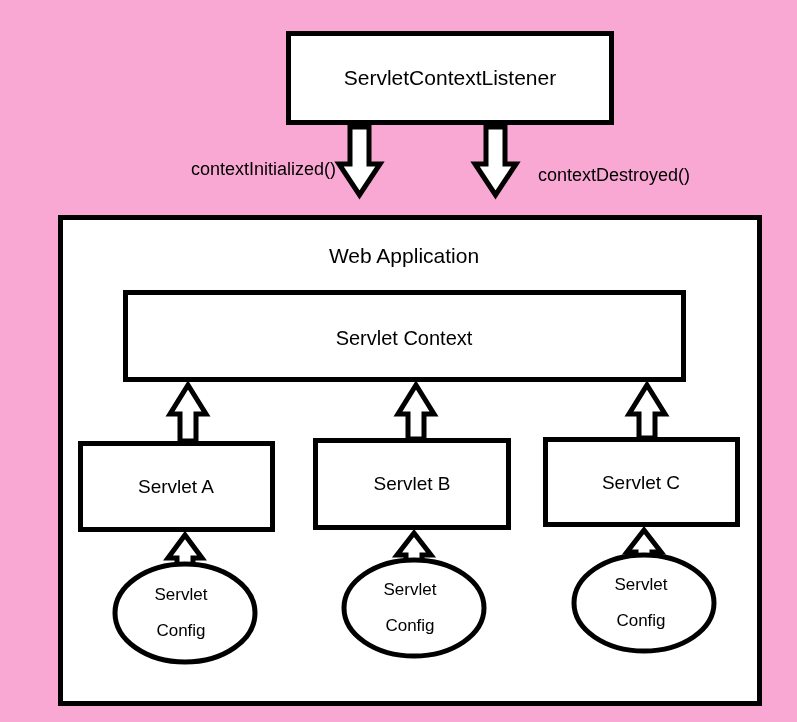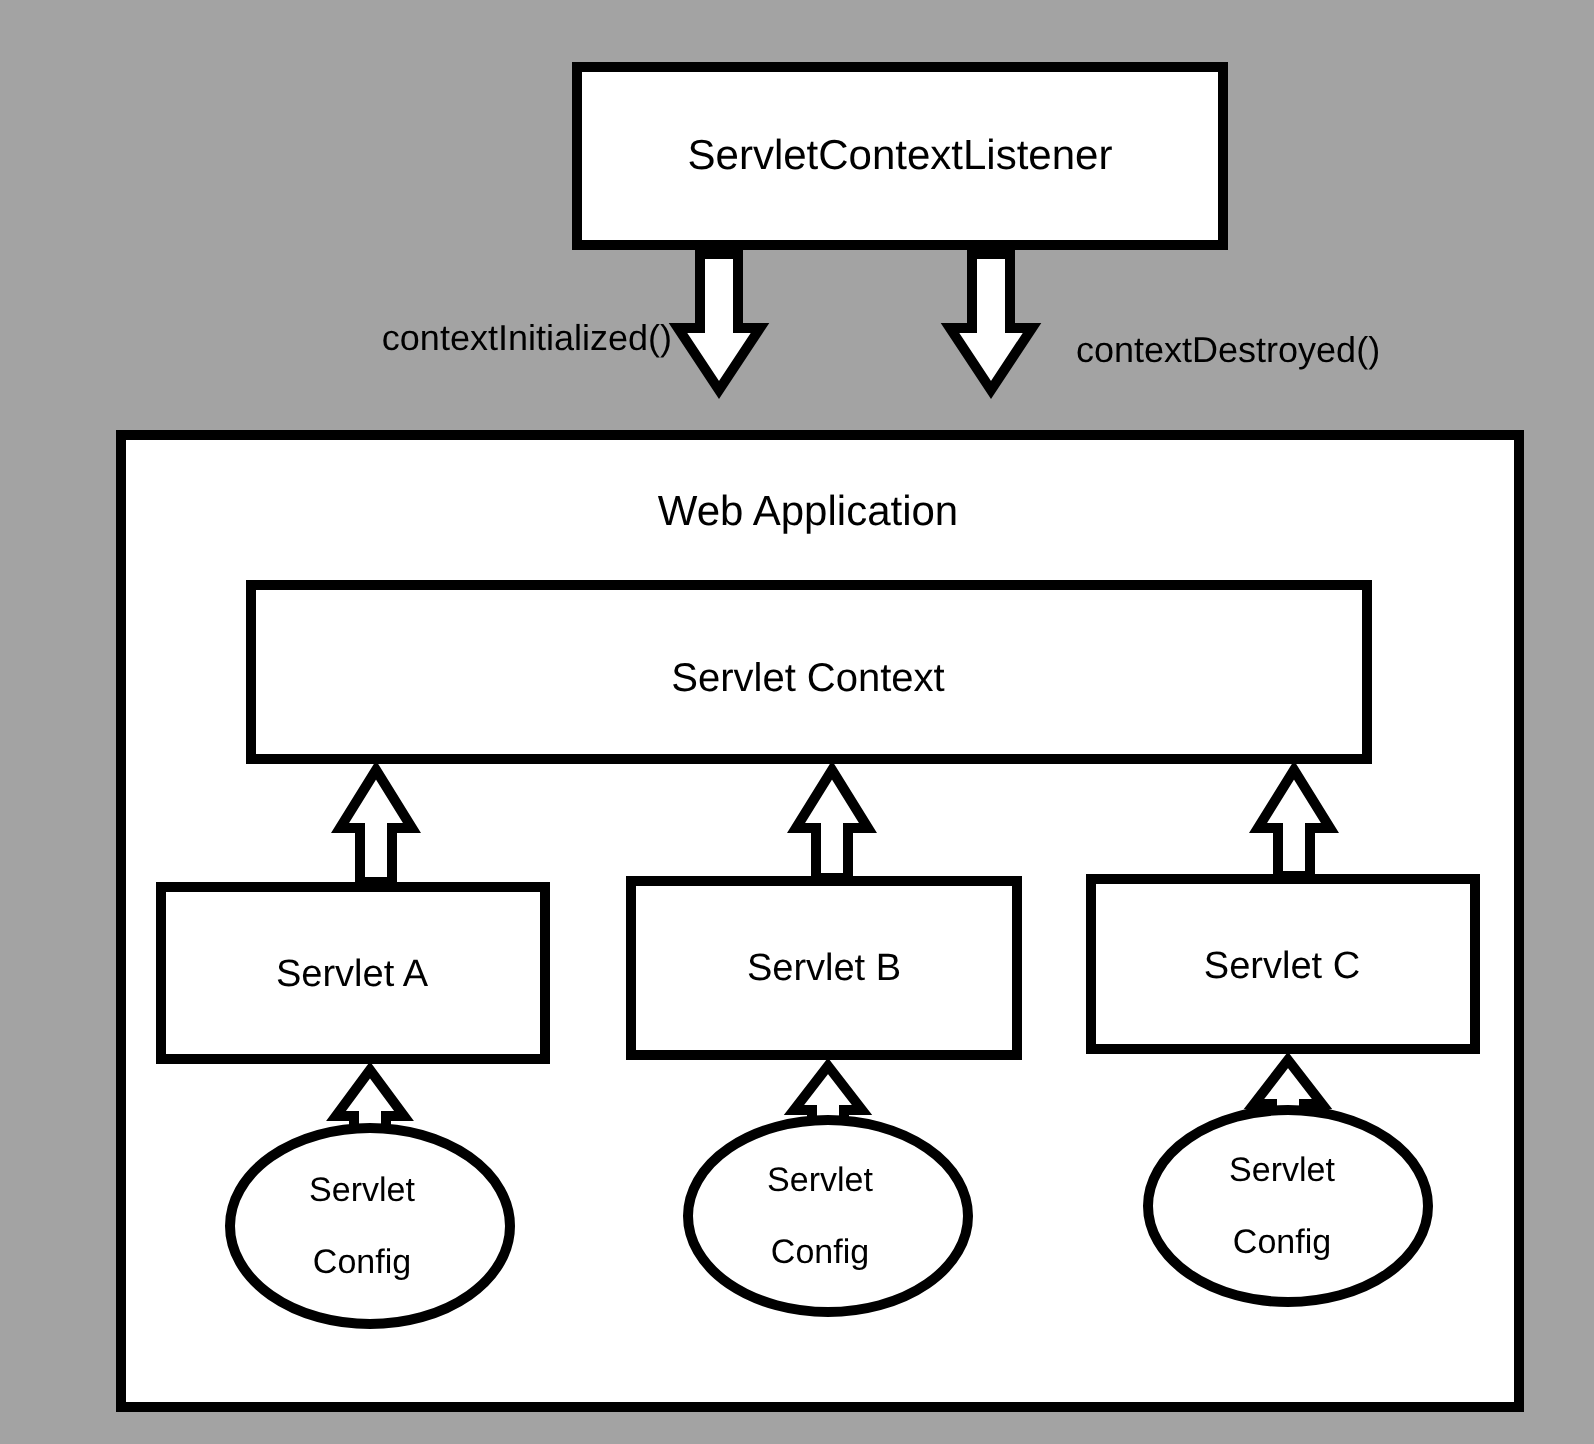--- a/index.html
+++ b/index.html
@@ -4,21 +4,21 @@
 <style>
   html, body {
     margin: 0;
     padding: 0;
     background: #ffffff;
   }
   #canvas {
     position: relative;
     width: 797px;
     height: 722px;
-    background: #a3a3a3;
+    background: #f9a8d4;
     overflow: hidden;
     font-family: "Liberation Sans", sans-serif;
   }
   #diagram-svg {
     position: absolute;
     left: 0;
     top: 0;
     width: 797px;
     height: 722px;
   }

